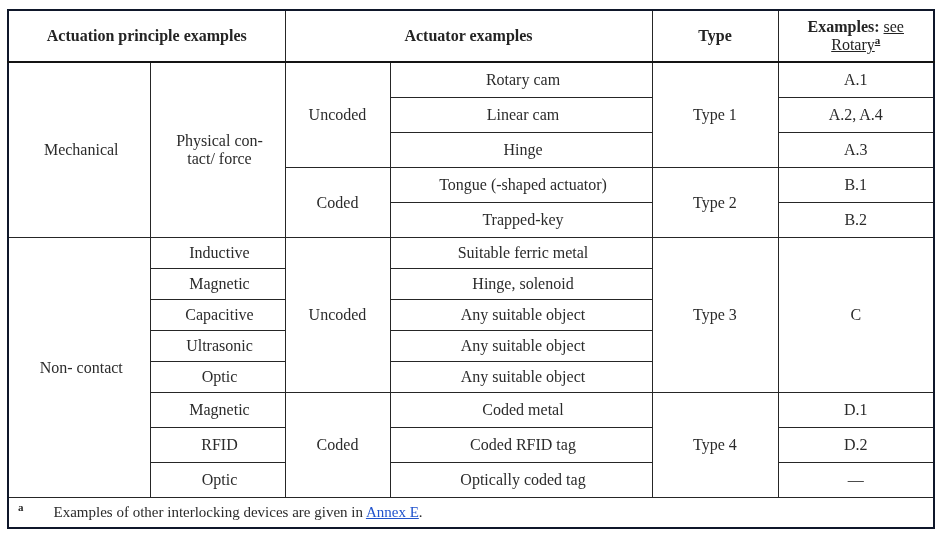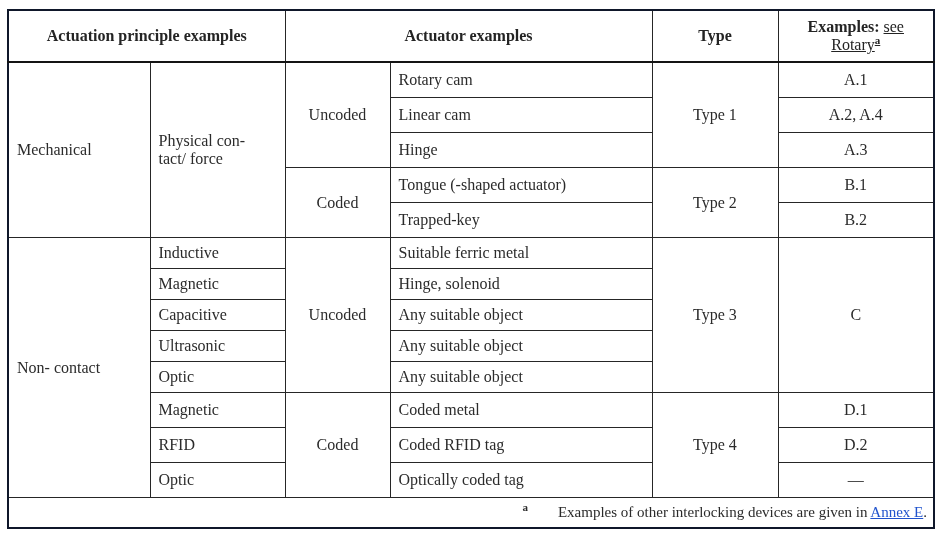--- a/index.html
+++ b/index.html
@@ -44,26 +44,26 @@
     font-weight: bold;
     text-align: center;
     vertical-align: middle;
     padding: 2px 4px;
     font-size: 16px;
     color: #242424;
   }
   thead tr { height: 52px; }
   tbody tr { height: 31px; }
   tfoot tr { height: 30px; }
-  td.al { text-align: left; padding: 1px 4px 1px 8px; vertical-align: middle; }
+  td.al { text-align: center; padding: 1px 4px 1px 8px; vertical-align: middle; }
   td.ac { text-align: center; padding: 8px 4px; vertical-align: middle; }
   td.wrap2 { white-space: pre-line; line-height: 1.15; }
   tfoot td {
     border-top: 2px solid #141414;
-    text-align: right;
+    text-align: left;
     padding: 2px 6px 2px 9px;
     font-size: 15px;
     vertical-align: middle;
   }
   sup.note-ref {
     font-size: 11px;
     font-weight: bold;
     vertical-align: super;
     line-height: 0;
   }

